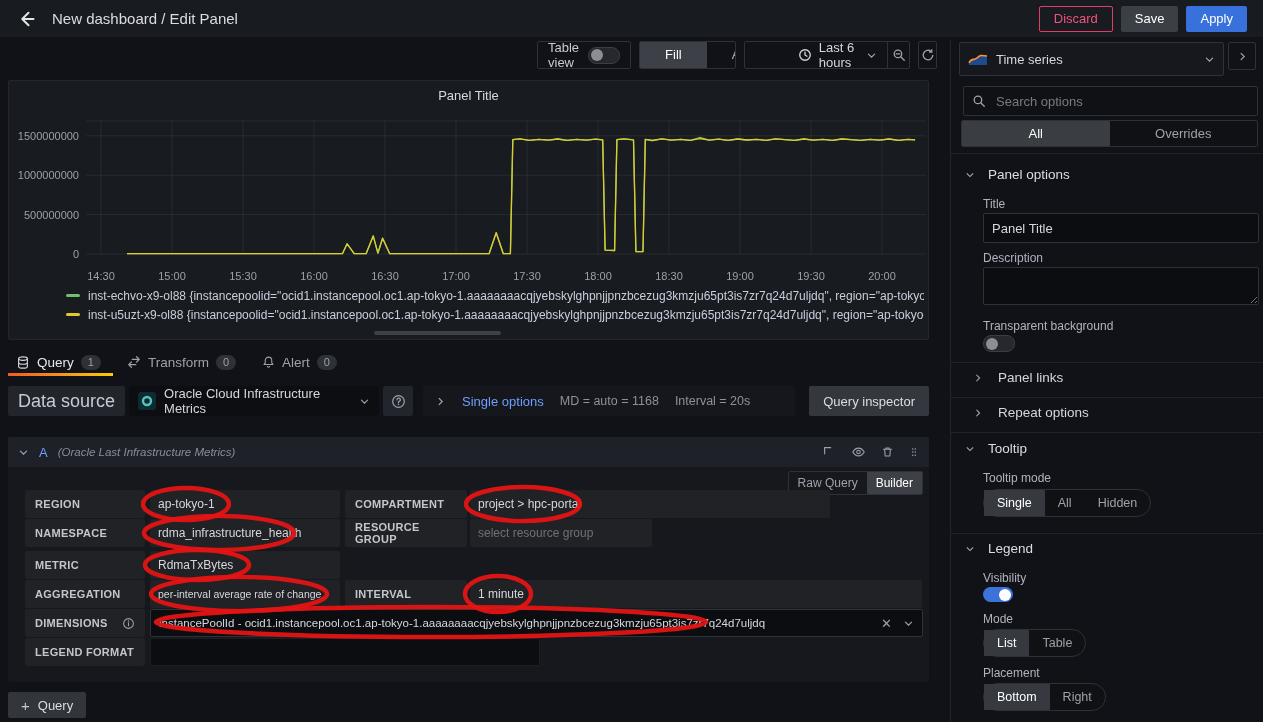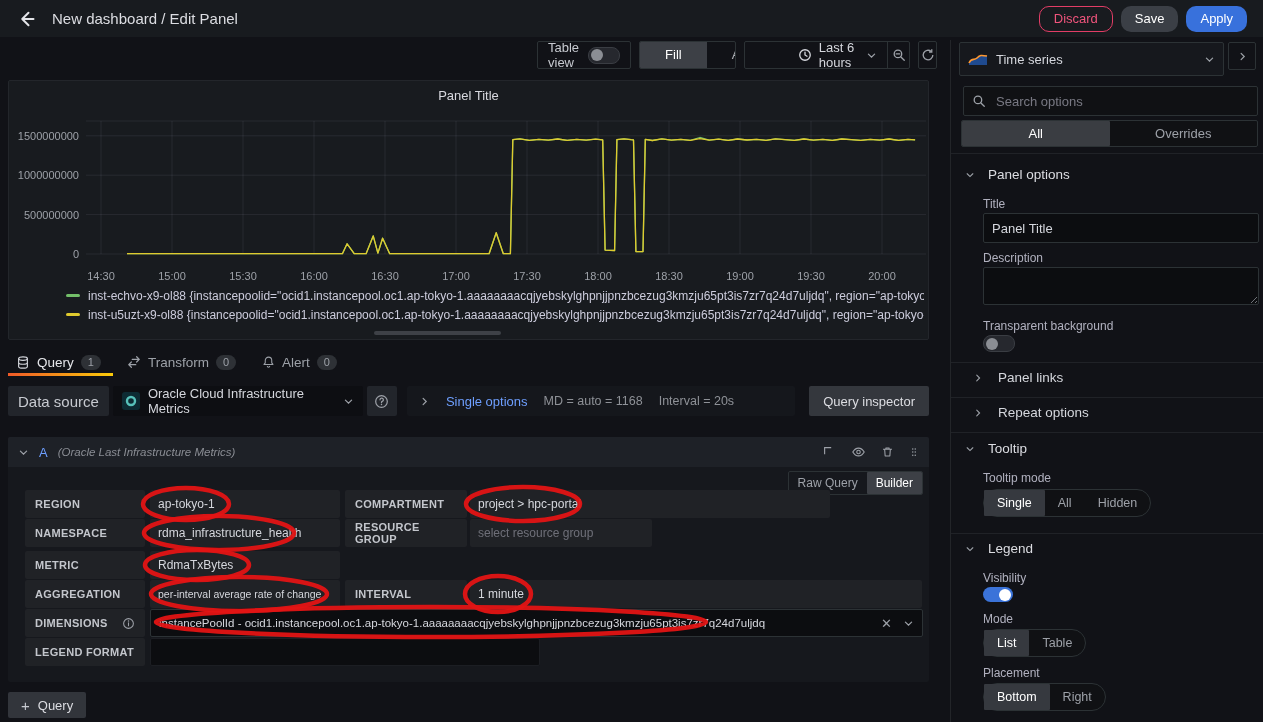--- a/index.html
+++ b/index.html
@@ -6,21 +6,21 @@
   .app{position:relative;width:1263px;height:722px;background:#111217;overflow:hidden;
        font-family:"Liberation Sans",sans-serif;color:#ccccdc;font-size:13px;}
   svg{display:block}
   .icon{display:inline-flex;align-items:center;justify-content:center;color:#9da1a8;flex:none}
 
   
   .topbar{position:absolute;left:0;top:0;width:100%;height:37px;background:#181b1f;
           display:flex;align-items:center;padding:0 16px;box-sizing:border-box;gap:16px;}
   .tb-title{font-size:15px;font-weight:500;color:#dcdde2;margin:0;}
   .tb-actions{margin-left:auto;display:flex;gap:8px;}
-  .btn{height:26px;border-radius:10px;font-size:13px;font-weight:500;padding:0 14px;border:none;
+  .btn{height:26px;border-radius:2px;font-size:13px;font-weight:500;padding:0 14px;border:none;
        font-family:inherit;cursor:pointer;display:flex;align-items:center;}
   .btn.discard{background:transparent;border:1px solid #e23d66;color:#f0547c;}
   .btn.save{background:#3b3f46;color:#fff;}
   .btn.apply{background:#3871dc;color:#fff;}
 
   
   .toolbar{position:absolute;top:41px;left:537px;width:400px;height:28px;display:flex;
            justify-content:flex-end;gap:8px;}
   .tv-box{display:flex;align-items:center;gap:9px;border:1px solid #2c3235;border-radius:2px;
           padding:0 10px;color:#c7cad0;}
@@ -56,21 +56,21 @@
   .qtabs{position:absolute;left:16px;top:349px;display:flex;gap:26px;height:26px;align-items:center;}
   .tab{position:relative;display:flex;gap:7px;align-items:center;font-size:13.5px;color:#9da1a8;cursor:pointer;}
   .tab.active{color:#e6e7eb;}
   .tab.active .icon{color:#d5d7dd;}
   .tab.active::after{content:"";position:absolute;left:-8px;right:-12px;bottom:-6px;height:3px;
       background:linear-gradient(90deg,#f05a28 0%,#fbca0a 99%);}
   .cnt{background:#2e3136;color:#9da1a8;border-radius:9px;font-size:11px;padding:1.5px 7px;}
 
   
   .ds-row{position:absolute;left:8px;top:386px;width:921px;height:30px;display:flex;gap:4px;}
-  .ds-label{background:#22252b;border-radius:2px;padding:4px 10px;font-size:15px;color:#c7cad0;
+  .ds-label{background:#22252b;border-radius:2px;padding:4px 10px;font-size:18px;color:#c7cad0;
             display:flex;align-items:center;}
   .ds-select{width:232px;background:#0d0e12;border-radius:2px;display:flex;align-items:center;gap:8px;
              padding:0 9px;color:#d5d7dd;cursor:pointer;}
   .ds-select .chev{margin-left:auto;}
   .ds-help{width:30px;background:#22252b;border-radius:2px;display:flex;align-items:center;
            justify-content:center;cursor:pointer;}
   .qopts{flex:1;margin-left:6px;background:#15171c;border-radius:2px;display:flex;align-items:center;
          gap:16px;padding:0 12px;cursor:pointer;}
   .qopts-link{color:#6e9fff;font-weight:500;}
   .qopts-meta{color:#8e9197;font-size:12.5px;}

